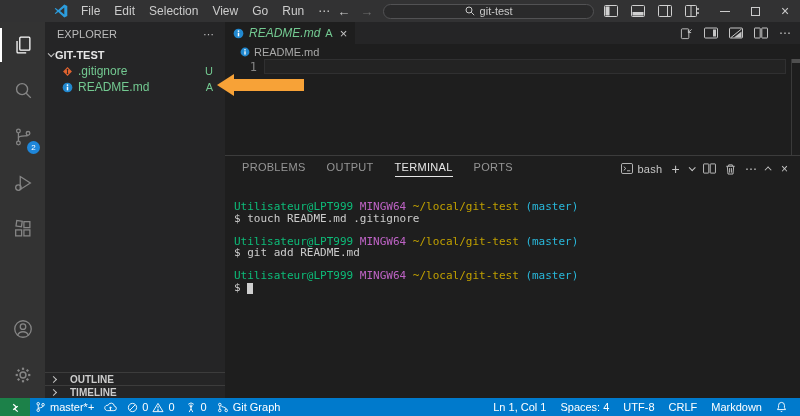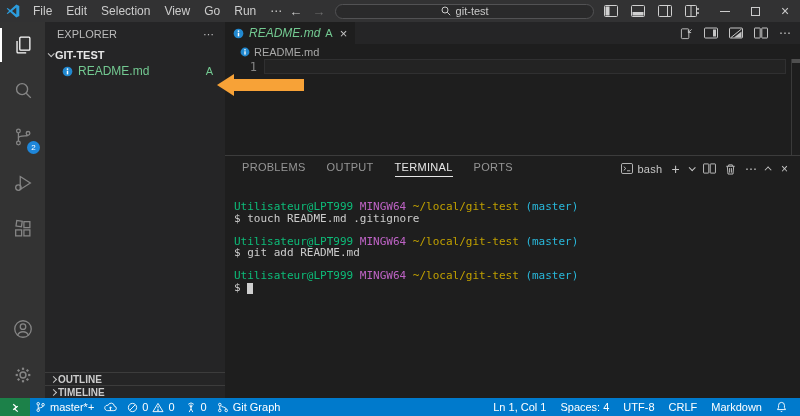--- a/index.html
+++ b/index.html
@@ -1,21 +1,21 @@
 <!DOCTYPE html>
 <html style="--status-bar: #007ACC; --remote-indicator: #1C8149; --scm-badge: #1E86D9; --annotation-arrow: #F7A237; --git-green: #73C991; --term-green: #0DBC79; --term-magenta: #BE63C5; --term-yellow: #C0A000; --term-cyan: #29B8DB;"><head>
 <meta charset="utf-8">
 <style>
   * { box-sizing: border-box; margin: 0; padding: 0; }
   html,body { width:800px; height:416px; overflow:hidden; }
   body { font-family:"Liberation Sans",sans-serif; background:#1e1e1e; color:#cccccc; position:relative; }
   svg { display:block; }
 
   
-  .titlebar { height:22px; background:#323233; display:flex; align-items:center; font-size:12px; color:#cccccc; }
+  .titlebar { height:22px; background:#323233; display:flex; align-items:center; font-size:12px; color:#cccccc;padding-left:48px; }
   .logo { width:26px; display:flex; justify-content:center; align-items:center; }
   .menus { display:flex; align-items:center; }
   .menus > span { padding:0 7px; cursor:default; }
   .tb-center { flex:1; display:flex; align-items:center; justify-content:center; gap:10px; min-width:0; }
   .nav-arrows { display:flex; gap:10px; font-size:13px; }
   .nav-arrows .fwd { color:#6d6d6d; }
   .cmd-center { width:272px; height:15px; background:#2a2a2b; border:1px solid #525254; border-radius:8px;
                 display:flex; align-items:center; justify-content:center; gap:5px; font-size:11px; color:#c9c9c9; }
   .tb-icons { display:flex; align-items:center; gap:13px; padding:0 10px; }
   .win-controls { display:flex; }
@@ -36,21 +36,21 @@
 
   
   .sidebar { width:180px; background:#252526; position:relative; font-size:12px; }
   .sb-header { height:24px; display:flex; align-items:center; padding:0 10px 0 12px; font-size:11px; color:#bbbbbb; }
   .sb-header .more { margin-left:auto; color:#bdbdbd; letter-spacing:1px; }
   .sb-section { height:17px; display:flex; align-items:center; padding-left:3px; gap:2px; font-size:11px; font-weight:bold; color:#e7e7e7; }
   .file-row { height:16px; display:flex; align-items:center; padding-left:17px; gap:5px; }
   .file-row .fname { color:var(--git-green,#73C991); }
   .file-row .fbadge { margin-left:auto; padding-right:12px; font-size:11px; color:var(--git-green,#73C991); }
   .sb-bottom { position:absolute; left:0; right:0; bottom:0; }
-  .sb-panel-row { height:13px; display:flex; align-items:center; gap:2px; padding-left:6px; font-size:10px; font-weight:bold;
+  .sb-panel-row { height:13px; display:flex; align-items:center; gap:14px; padding-left:6px; font-size:10px; font-weight:bold;
                   color:#cccccc; border-top:1px solid #3c3c3c; }
   .chev { width:5px; height:5px; border-right:1px solid #c5c5c5; border-bottom:1px solid #c5c5c5; display:inline-block; }
   .chev.down { transform:rotate(45deg) translateY(-1px); }
   .chev.right { transform:rotate(-45deg); }
   .chev.up { transform:rotate(-135deg) translateY(-2px); }
 
   
   .editor-col { flex:1; display:flex; flex-direction:column; min-width:0; background:#1e1e1e; }
   .tabbar { height:22px; background:#252526; display:flex; align-items:stretch; }
   .tab { display:flex; align-items:center; gap:5px; padding:0 8px; background:#1e1e1e; font-size:12px; }
@@ -227,20 +227,30 @@
   </div>
 
   <div class="sidebar">
     <div class="sb-header">
       <span>EXPLORER</span>
       <span class="more">⋯</span>
     </div>
     <div class="sb-section">
       <span class="chev down"></span>
       <span>GIT-TEST</span>
+    </div>
+    <div class="file-row">
+      <svg width="11" height="11" viewBox="0 0 12 12">
+          <rect x="2.6" y="2.6" width="6.8" height="6.8" transform="rotate(45 6 6)" fill="#E0632F"></rect>
+          <circle cx="6" cy="4" r="0.9" fill="#252526"></circle>
+          <circle cx="6" cy="8" r="0.9" fill="#252526"></circle>
+          <line x1="6" y1="4.5" x2="6" y2="7.5" stroke="#252526"></line>
+        </svg>
+      <span class="fname">.gitignore</span>
+      <span class="fbadge">U</span>
     </div>
     <div class="file-row">
       <svg width="11" height="11" viewBox="0 0 12 12">
           <circle cx="6" cy="6" r="5.3" fill="#2188CF"></circle>
           <circle cx="6" cy="3.4" r="1" fill="#ffffff"></circle>
           <rect x="5.2" y="5.1" width="1.6" height="4" fill="#ffffff"></rect>
         </svg>
       <span class="fname">README.md</span>
       <span class="fbadge">A</span>
     </div>

